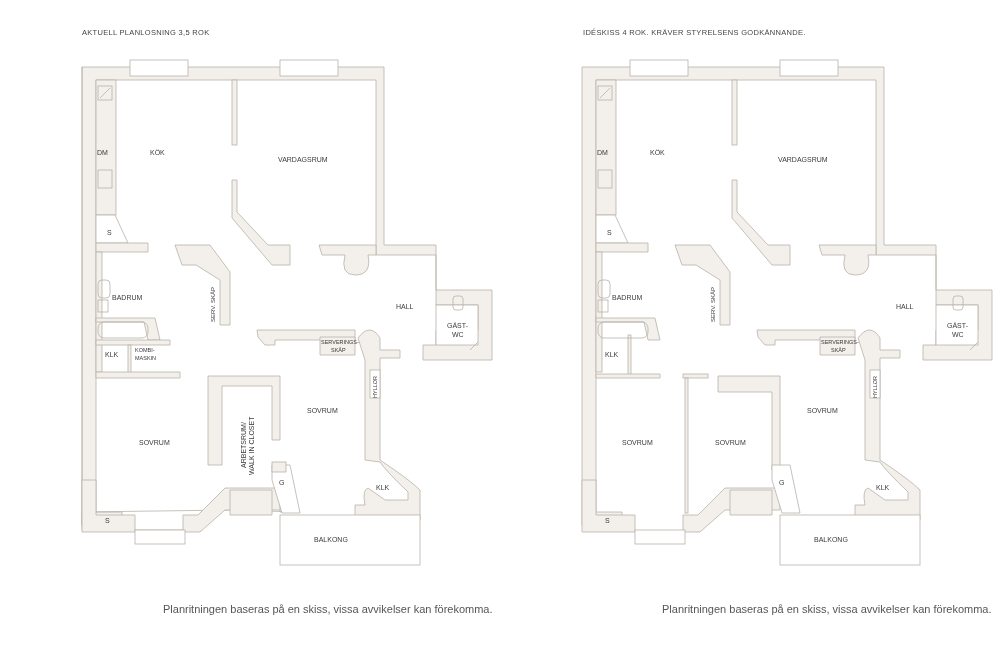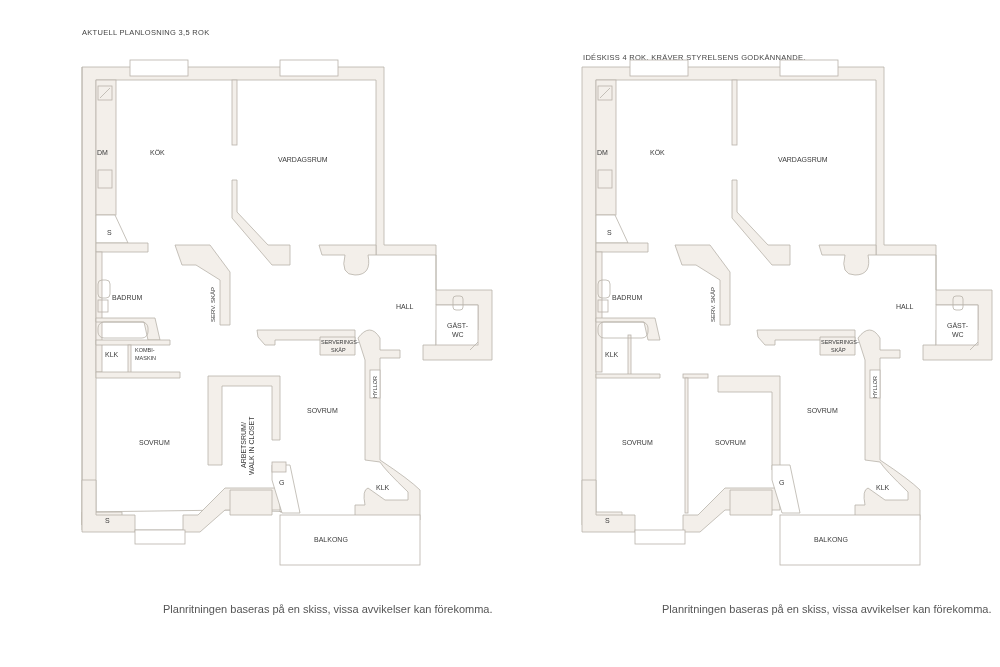--- a/index.html
+++ b/index.html
@@ -6,21 +6,21 @@
   body{width:1000px;height:667px;position:relative;overflow:hidden;font-family:"Liberation Sans",sans-serif;color:#3a3a3a;}
   .plan-title{position:absolute;top:28px;font-size:7.5px;letter-spacing:0.3px;color:#444;}
   .footnote{position:absolute;top:603px;font-size:11px;color:#555;}
   .plan{position:absolute;top:0;left:0;}
   svg text{font-family:"Liberation Sans",sans-serif;fill:#3a3a3a;}
 </style>
 </head>
 <body>
 
 <div class="plan-title" style="left:82px;">AKTUELL PLANLOSNING 3,5 ROK</div>
-<div class="plan-title" style="left:583px;margin-top:25px;">IDÉSKISS 4 ROK. KRÄVER STYRELSENS GODKÄNNANDE.</div>
+<div class="plan-title" style="left:583px;">IDÉSKISS 4 ROK. KRÄVER STYRELSENS GODKÄNNANDE.</div>
 
 <svg class="plan" width="500" height="667" viewBox="0 0 500 667">
   <g fill="#f3efea" stroke="#b8b2aa" stroke-width="0.8">
 
     <path d="M82,67 L384,67 L384,245 L436,245 L436,290 L492,290 L492,360 L423,360 L423,345 L436,345 L436,330 L478,330 L478,305 L436,305 L436,255 L376,255 L376,80 L96,80 L96,512 L122,512 L122,525 L82,525 Z"></path>
     <path d="M82,525 L82,67"></path>
     <path d="M82,512 L82,530 L200,530 L235,497 L280,497 L280,512 L300,512 L230,510 Z" fill="none"></path>
 
     <path d="M82,480 L96,480 L96,515 L135,515 L135,532 L82,532 Z"></path>
     <path d="M183,515 L198,515 L225,488 L280,488 L280,510 L225,510 L200,532 L183,532 Z"></path>

